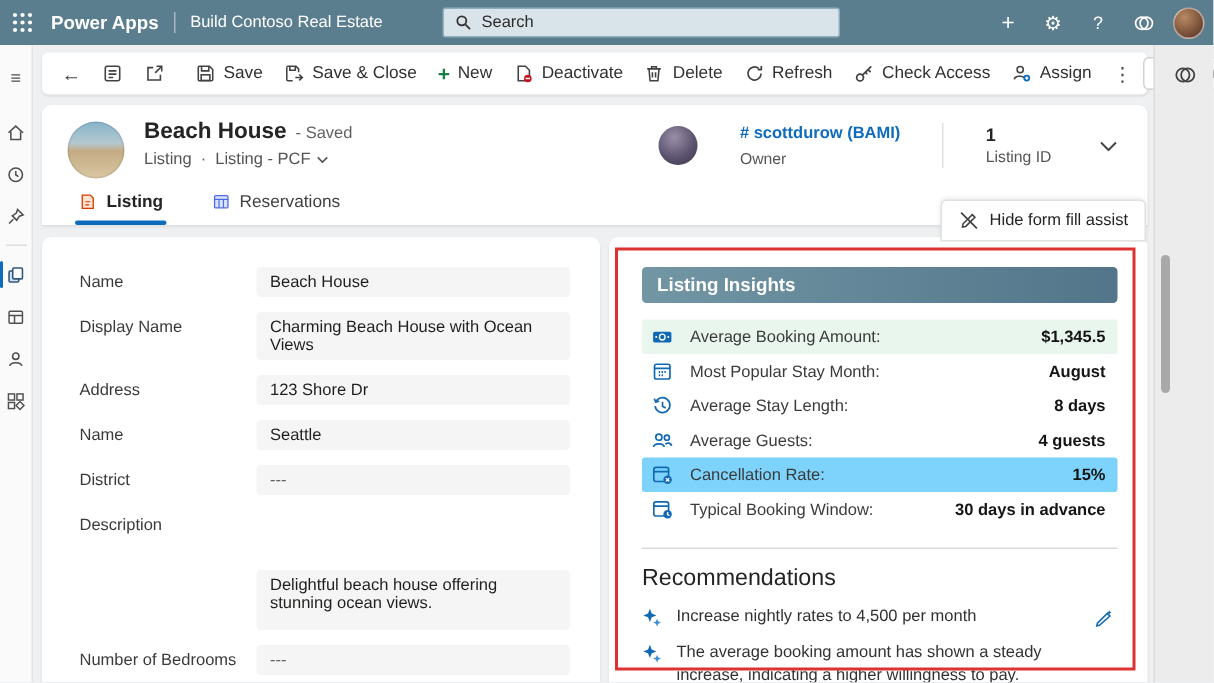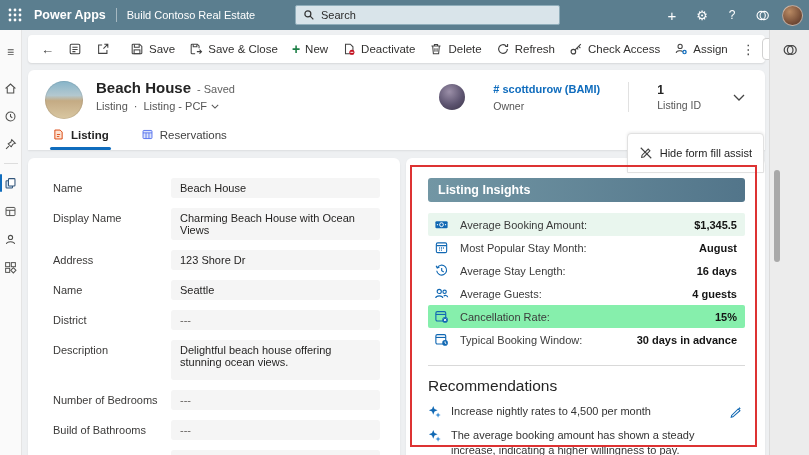--- a/index.html
+++ b/index.html
@@ -97,21 +97,21 @@
   .lid-label { font-size:10.5px; color:#555; margin-top:2px; }
   .hdr-chev { color:#444; padding:4px; cursor:pointer; }
 
   
   .tabs { position:absolute; left:22px; bottom:0; display:flex; gap:28px; }
   .tab { display:flex; align-items:center; gap:6px; padding:8px 2px 9px; font-size:11.5px; cursor:pointer; position:relative; color:#424242; }
   .tab.active { font-weight:bold; color:#242424; }
   .tab.active::after { content:""; position:absolute; left:0; right:0; bottom:0; height:3px; background:#0f6cbd; border-radius:2px; }
 
   .formfill {
-    position:absolute; right:5px; top:103px; height:40px; z-index:7;
+    position:absolute; right:5px; top:103px; height:28px; z-index:7;
     background:#fff; border:1px solid #e1e1e1; border-radius:4px 4px 0 0; box-shadow:0 -1px 3px rgba(0,0,0,.08);
     display:flex; align-items:center; gap:7px; padding:0 11px; font-size:11px; color:#242424; cursor:pointer;
   }
 
   
   .formcard {
     position:absolute; left:6px; top:128px; width:372px; bottom:0;
     background:#fff; border-radius:6px 6px 0 0; box-shadow:0 1px 2px rgba(0,0,0,.08);
     padding:20px 20px 0 25px; overflow:hidden; z-index:3;
   }
@@ -131,21 +131,21 @@
   }
   .ins-header {
     height:24px; line-height:24px; border-radius:3px; padding:0 10px;
     background:linear-gradient(90deg,#7296a4 0%, #52758a 100%);
     color:#fff; font-size:12.5px; font-weight:bold; margin-bottom:11px;
   }
   .ins-row { display:flex; align-items:center; gap:11px; padding:4px 8px 4px 6px; border-radius:2px; font-size:11px; }
   .ins-row .lbl { flex:1; color:#3b3b3b; }
   .ins-row .val { font-weight:bold; color:#141414; white-space:nowrap; }
   .ins-row.mint { background:#e9f6ee; }
-  .ins-row.yellow { background:#86efac; }
+  .ins-row.yellow { background:#7dd3fc; }
   .ins-ico { color:#1168b3; flex:none; }
   .ins-div { border-top:1px solid #d9d9d9; margin:14px 0 11px; }
   .rec-head2 { font-size:15.5px; color:#242424; margin-bottom:9px; font-weight:500; }
   .rrow { display:flex; gap:9px; margin-bottom:8px; font-size:11px; color:#323232; line-height:1.32; align-items:flex-start; }
   .rrow .spark { flex:none; margin-top:1px; }
   .rrow .wand { margin-left:auto; flex:none; cursor:pointer; padding:1px 2px; }
   .rrow p { padding-right:14px; }
 
   .annotation {
     position:absolute; left:388px; top:135px; width:347px; height:282px;
@@ -447,21 +447,21 @@
     <div class="frow">
       <div class="flabel">Name</div>
       <div class="fvalue">Seattle</div>
     </div>
     <div class="frow">
       <div class="flabel">District</div>
       <div class="fvalue empty">---</div>
     </div>
     <div class="frow">
       <div class="flabel">Description</div>
-      <div class="fvalue" style="min-height:40px;">Delightful beach house offering stunning ocean views.</div>
+      <div class="fvalue" style="min-height:40px;margin-top:40px;">Delightful beach house offering stunning ocean views.</div>
     </div>
     <div class="frow">
       <div class="flabel">Number of Bedrooms</div>
       <div class="fvalue empty">---</div>
     </div>
     <div class="frow">
       <div class="flabel">Build of Bathrooms</div>
       <div class="fvalue empty">---</div>
     </div>
     <div class="frow">
@@ -500,21 +500,21 @@
 
     <div class="ins-row">
       <span class="ins-ico">
         <svg width="15" height="15" viewBox="0 0 16 16" fill="none" stroke="#1168b3" stroke-width="1.2">
           <path d="M3.4 5.2 A5.3 5.3 0 1 1 2.9 8.3"></path>
           <path d="M2.3 3 L3.4 5.4 L5.8 4.6" stroke-linejoin="round"></path>
           <path d="M8.2 5.2 V8.3 L10.4 9.6"></path>
         </svg>
       </span>
       <span class="lbl">Average Stay Length:</span>
-      <span class="val">16 days</span>
+      <span class="val">8 days</span>
     </div>
 
     <div class="ins-row">
       <span class="ins-ico">
         <svg width="15" height="15" viewBox="0 0 16 16" fill="none" stroke="#1168b3" stroke-width="1.2">
           <circle cx="5.6" cy="5.8" r="2.2"></circle>
             <circle cx="11.3" cy="6.2" r="1.8"></circle>
           <path d="M1.8 12.8 C2.2 9.8 9 9.8 9.4 12.8"></path>
             <path d="M10.4 11 C11.2 9.4 14.4 9.8 14.6 12"></path>
         </svg>

